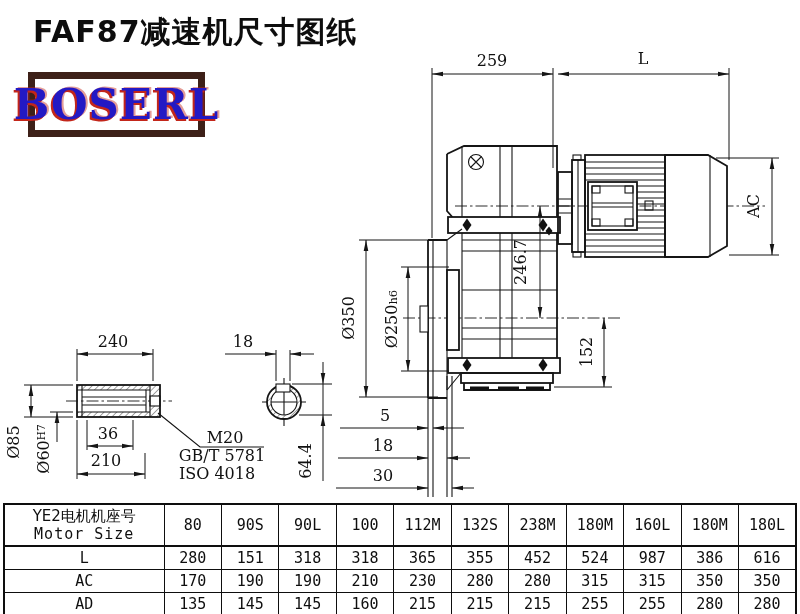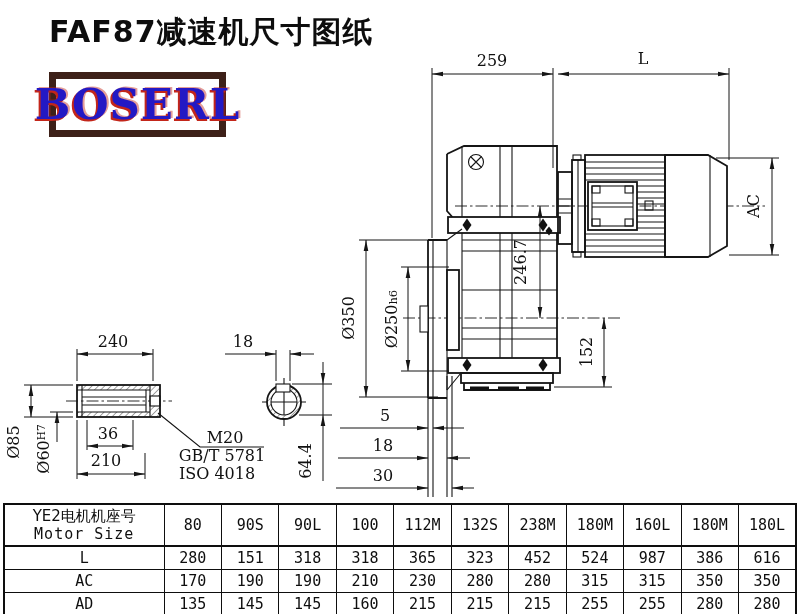--- a/index.html
+++ b/index.html
@@ -5,22 +5,22 @@
   :root{
     --line:#151515;
     --logo-blue:#2319c4;
     --logo-red:#c3261a;
     --logo-border:#3d2018;
   }
   html,body{margin:0;padding:0;background:#fff;}
   #stage{position:relative;width:800px;height:614px;background:#fff;overflow:hidden;
          font-family:"DejaVu Serif",serif;color:#0e0e0e;}
   #title{position:absolute;left:33px;top:12px;font:bold 30px "DejaVu Sans",sans-serif;
-         color:#0d0d0d;letter-spacing:1px;white-space:nowrap;margin-left:16px;}
-  #logo{position:absolute;left:49px;top:72px;width:177px;height:65px;box-sizing:border-box;
+         color:#0d0d0d;letter-spacing:1px;white-space:nowrap;}
+  #logo{position:absolute;left:28px;top:72px;width:177px;height:65px;box-sizing:border-box;
         border:7px solid var(--logo-border);background:#fff;display:flex;align-items:center;justify-content:center;}
   #logo span{font:bold 42px "DejaVu Serif",serif;color:var(--logo-blue);letter-spacing:1px;
         text-shadow:-2px 2px 0 var(--logo-red),2px -1px 0 rgba(195,38,26,.45);line-height:1;}
   svg{position:absolute;left:0;top:0;}
   svg text{font-family:"DejaVu Serif",serif;fill:#111;}
   .ol{stroke:var(--line);stroke-width:1.8;fill:none;stroke-linejoin:miter;}
   .olf{stroke:var(--line);stroke-width:1.8;fill:#fff;stroke-linejoin:miter;}
   .tl{stroke:var(--line);stroke-width:1.1;fill:none;}
   .tlf{stroke:var(--line);stroke-width:1.1;fill:#fff;}
   .dim{stroke:var(--line);stroke-width:1;fill:none;}
@@ -261,21 +261,21 @@
         <td>180M</td>
         <td>180L</td>
       </tr>
       <tr>
         <td>L</td>
         <td>280</td>
         <td>151</td>
         <td>318</td>
         <td>318</td>
         <td>365</td>
-        <td>323</td>
+        <td>355</td>
         <td>452</td>
         <td>524</td>
         <td>987</td>
         <td>386</td>
         <td>616</td>
       </tr>
       <tr>
         <td>AC</td>
         <td>170</td>
         <td>190</td>

